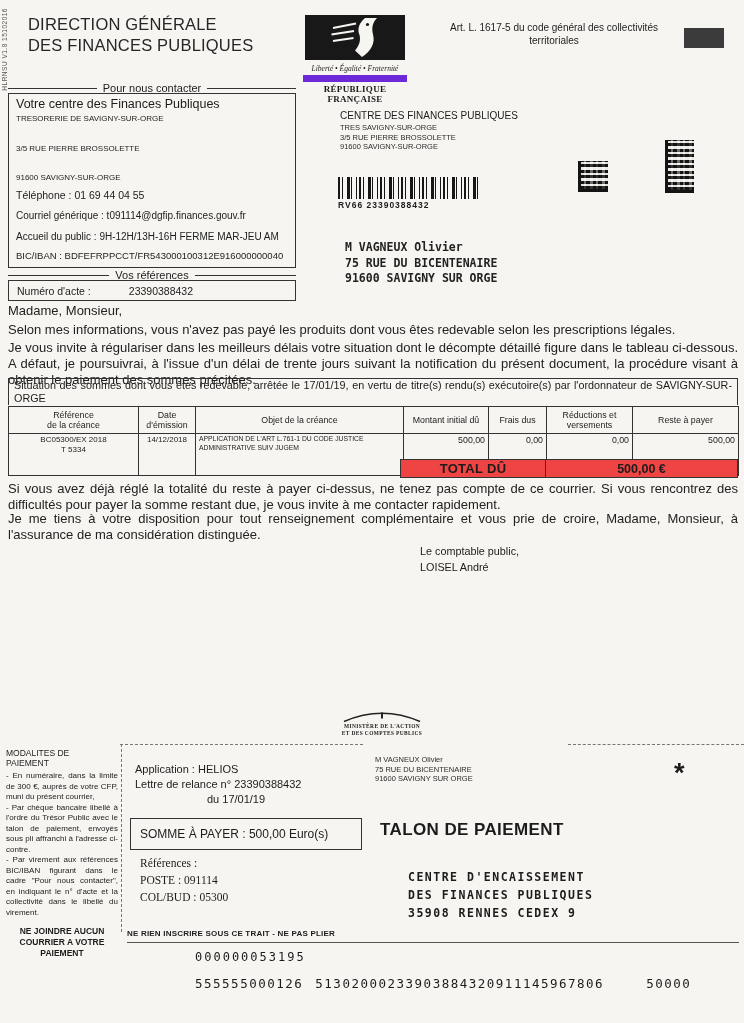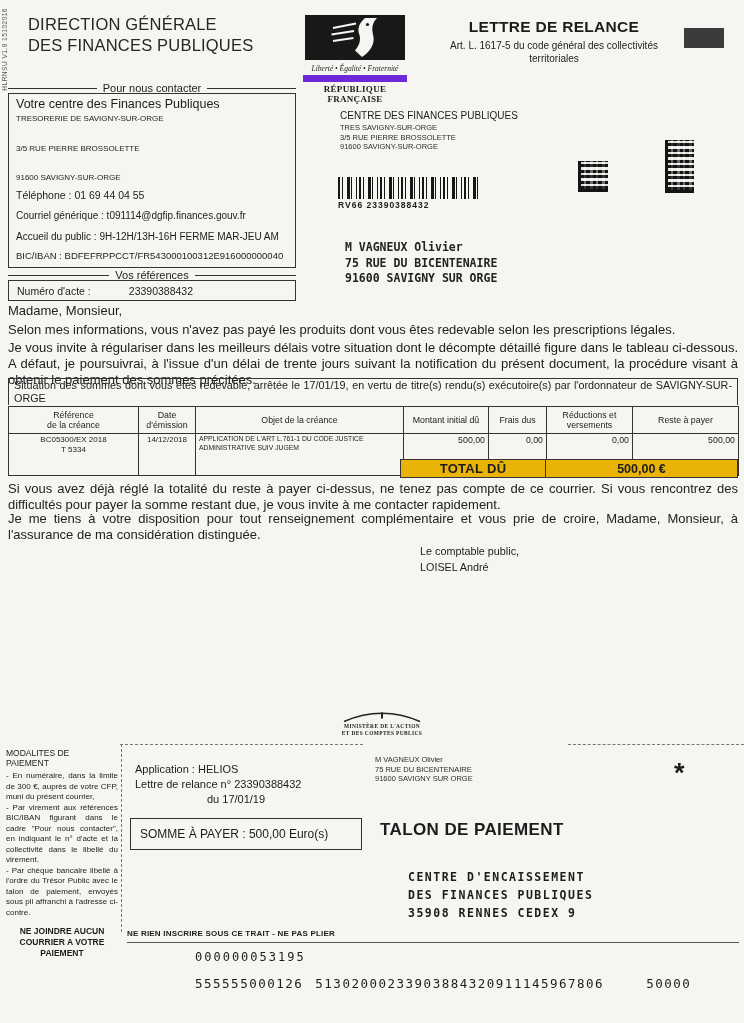--- a/index.html
+++ b/index.html
@@ -78,21 +78,21 @@
   table.sums { position:absolute; left:8px; top:406px; width:730px; border-collapse:collapse; table-layout:fixed; }
   table.sums th, table.sums td { border:1px solid #333; padding:1px 3px; }
   table.sums th { font-weight:normal; font-size:8.8px; line-height:10.5px; text-align:center; vertical-align:middle; height:27px; }
   table.sums td { vertical-align:top; height:42px; }
   .c-ref  { width:130px; } .c-date { width:57px; } .c-obj  { width:208px; }
   .c-mont { width:85px; }  .c-frais{ width:58px; } .c-red  { width:86px; } .c-reste{ width:106px; }
   .td-ref { font-size:8px; text-align:center; line-height:9.5px; }
   .td-date{ font-size:8px; text-align:center; }
   .td-obj { font-size:6.8px; line-height:8.5px; }
   .td-amt { font-size:8.8px; text-align:right; }
-  .total-row { left:400px; top:459px; width:338px; height:19px; border:1.5px solid #333; display:flex; background:#eab308; }
+  .total-row { left:400px; top:459px; width:338px; height:19px; border:1.5px solid #333; display:flex; background:#ef4444; }
   .total-row .tl { width:145px; border-right:1px solid #333; display:flex; align-items:center; justify-content:center; font-size:13px; font-weight:bold; letter-spacing:.3px; }
   .total-row .tv { flex:1; display:flex; align-items:center; justify-content:center; font-size:12.5px; font-weight:bold; }
 
   
   .ministry { left:330px; top:710px; width:104px; text-align:center; }
   .ministry svg { display:block; margin:0 auto; }
   .min-txt { font-family:"Liberation Serif",serif; font-weight:bold; font-size:5.4px; line-height:6.5px; letter-spacing:.4px; }
 
   
   .dash-h { border-top:1.5px dashed #777; height:0; }
@@ -136,21 +136,20 @@
       <circle cx="62.5" cy="9.5" r="1.6" fill="#181818"></circle>
       <path d="M28 13 L51 8.5" stroke="#f6f5f1" stroke-width="2.2"></path>
       <path d="M26.5 19.5 L49 16" stroke="#f6f5f1" stroke-width="2.2"></path>
       <path d="M28 26 L48.5 23" stroke="#f6f5f1" stroke-width="2.2"></path>
     </svg>
     <div class="motto">Liberté • Égalité • Fraternité</div>
     <div class="republic">RÉPUBLIQUE FRANÇAISE</div>
   </div>
 
   <div class="abs title-block">
-    <div class="doc-title">LETTRE DE RELANCE</div>
     <div class="doc-sub">
       <div>Art. L. 1617-5 du code général des collectivités</div>
       <div>territoriales</div>
     </div>
   </div>
 
   <div class="abs black-mark"></div>
 
   <div class="abs label-row contact-label">
     <span class="rule"></span>
@@ -273,22 +272,22 @@
   <div class="abs dash-h dash-left"></div>
   <div class="abs dash-h dash-right"></div>
   <div class="abs dash-v"></div>
 
   <div class="abs modalites">
     <div class="mod-title">
       <div>MODALITES DE</div>
       <div>PAIEMENT</div>
     </div>
     <div class="mod-item">- En numéraire, dans la limite de 300 €, auprès de votre CFP, muni du présent courrier,</div>
+    <div class="mod-item">- Par chèque bancaire libellé à l'ordre du Trésor Public avec le talon de paiement, envoyés sous pli affranchi à l'adresse ci-contre.</div>
     <div class="mod-item">- Par virement aux références BIC/IBAN figurant dans le cadre "Pour nous contacter", en indiquant le n° d'acte et la collectivité dans le libellé du virement.</div>
-    <div class="mod-item">- Par chèque bancaire libellé à l'ordre du Trésor Public avec le talon de paiement, envoyés sous pli affranchi à l'adresse ci-contre.</div>
     <div class="mod-warning">
       <div>NE JOINDRE AUCUN</div>
       <div>COURRIER A VOTRE</div>
       <div>PAIEMENT</div>
     </div>
   </div>
 
   <div class="abs application">
     <div>Application : HELIOS</div>
     <div>Lettre de relance n° 23390388432</div>
@@ -300,20 +299,25 @@
     <div>75 RUE DU BICENTENAIRE</div>
     <div>91600 SAVIGNY SUR ORGE</div>
   </div>
 
   <div class="abs asterisk">*</div>
 
   <div class="abs somme-box">SOMME À PAYER : 500,00 Euro(s)</div>
 
   <div class="abs talon-title">TALON DE PAIEMENT</div>
 
+  <div class="abs refs-block serif">
+    <div>Références :</div>
+    <div>POSTE : 091114</div>
+    <div>COL/BUD : 05300</div>
+  </div>
 
   <div class="abs encaissement mono">
     <div>CENTRE D'ENCAISSEMENT</div>
     <div>DES FINANCES PUBLIQUES</div>
     <div>35908 RENNES CEDEX 9</div>
   </div>
 
   <div class="abs no-write">
     <span>NE RIEN INSCRIRE SOUS CE TRAIT - NE PAS PLIER</span>
   </div>

